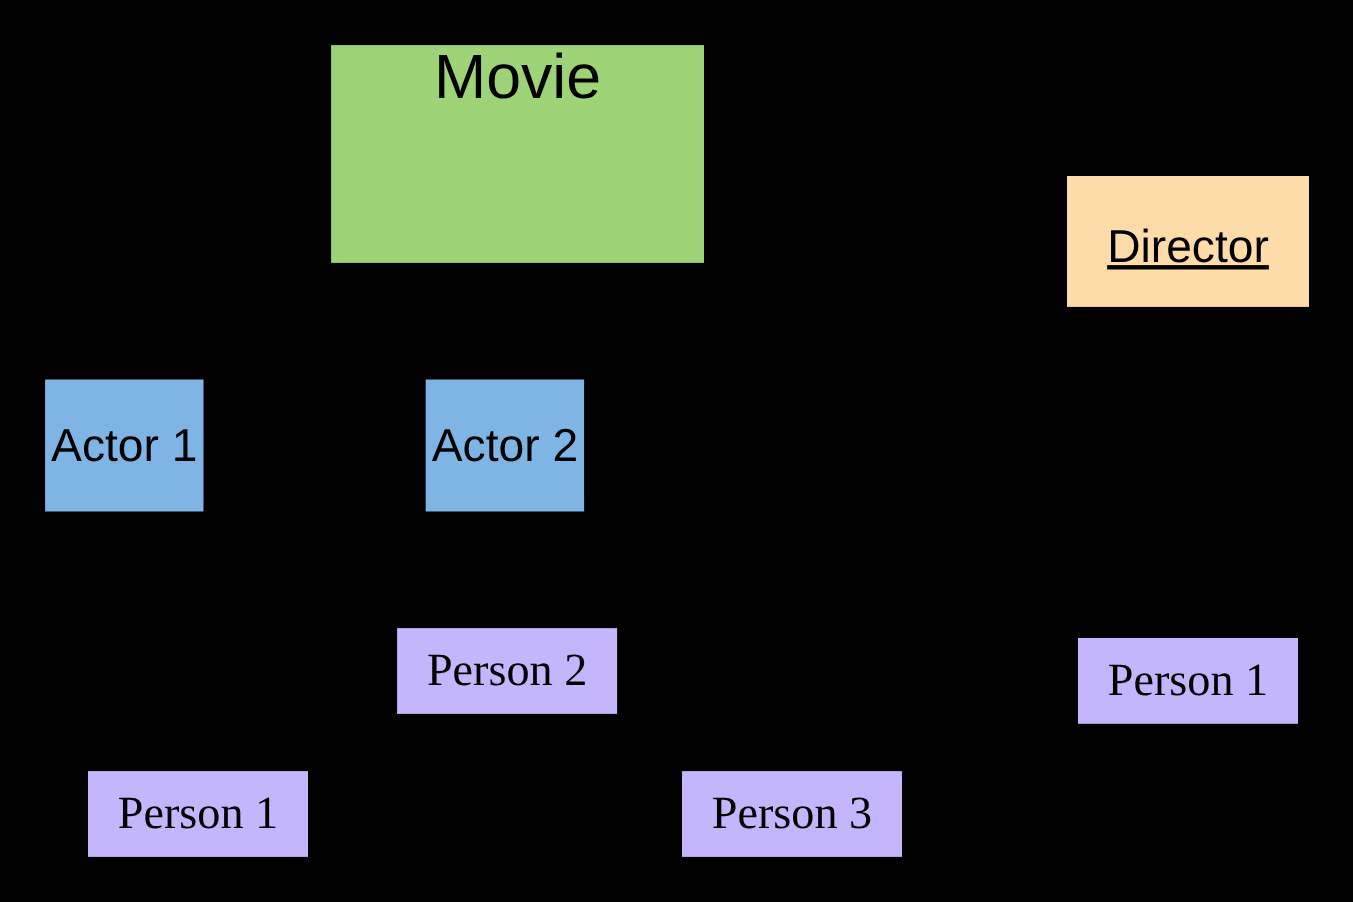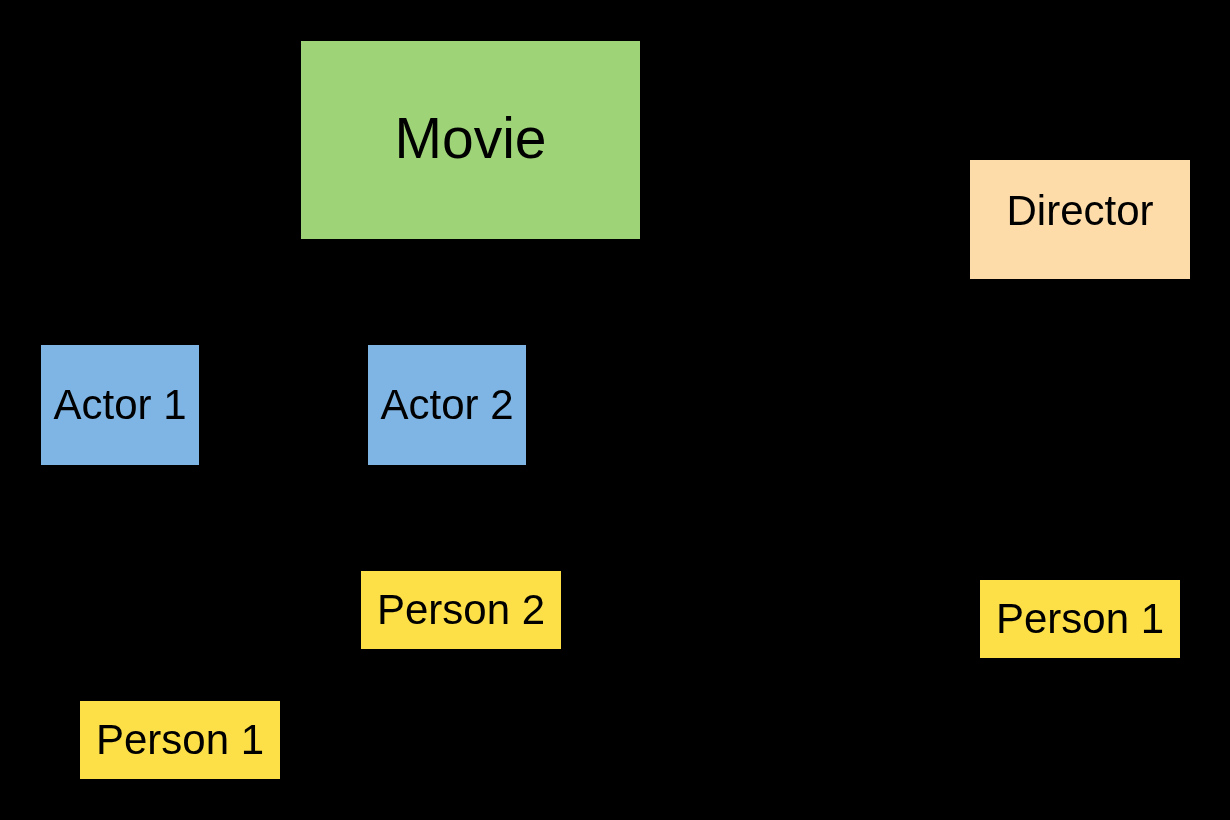--- a/index.html
+++ b/index.html
@@ -32,56 +32,57 @@
   }
 
   
   .node-movie {
     left: 301px;
     top: 41px;
     width: 339px;
     height: 198px;
     background: #9ED477;
     align-items: flex-start;
-    padding-top: 68px;
     font-size: 57px;
   }
 
   
   .node-director {
     left: 970px;
     top: 160px;
     width: 220px;
     height: 119px;
     background: #FDDCAA;
     align-items: flex-start;
-    padding-top: 29px;
+    padding-top: 42px;
     font-size: 42px;
+    text-decoration: underline;
   }
 
   
   .node-actor {
-    width: 158px;
+    width: 144px;
     height: 120px;
     background: #7EB5E4;
     align-items: flex-start;
     padding-top: 38px;
     font-size: 42px;
   }
   .node-actor-1 { left: 41px;  top: 345px; }
-  .node-actor-2 { left: 368px; top: 345px; }
+  .node-actor-2 { left: 387px; top: 345px; }
   .node-actor-3 { left: 701px; top: 345px; }
 
   
   .node-person {
     width: 200px;
     height: 78px;
-    background: #fde047;
+    background: #c4b5fd;
     align-items: center;
     font-size: 42px;
+    font-family: Liberation Serif, serif;
   }
   .node-person-1 { left: 80px;  top: 701px; }
   .node-person-2 { left: 361px; top: 571px; }
   .node-person-3 { left: 620px; top: 701px; }
   .node-person-4 { left: 980px; top: 580px; }
 
   
   .edge-layer {
     position: absolute;
     left: 0;
@@ -127,18 +128,21 @@
 
 
   <div class="node node-person node-person-1">
     <span class="node-label">Person 1</span>
   </div>
 
   <div class="node node-person node-person-2">
     <span class="node-label">Person 2</span>
   </div>
 
+  <div class="node node-person node-person-3">
+    <span class="node-label">Person 3</span>
+  </div>
 
   <div class="node node-person node-person-4">
     <span class="node-label">Person 1</span>
   </div>
 
 </div>
 
 </body></html>

